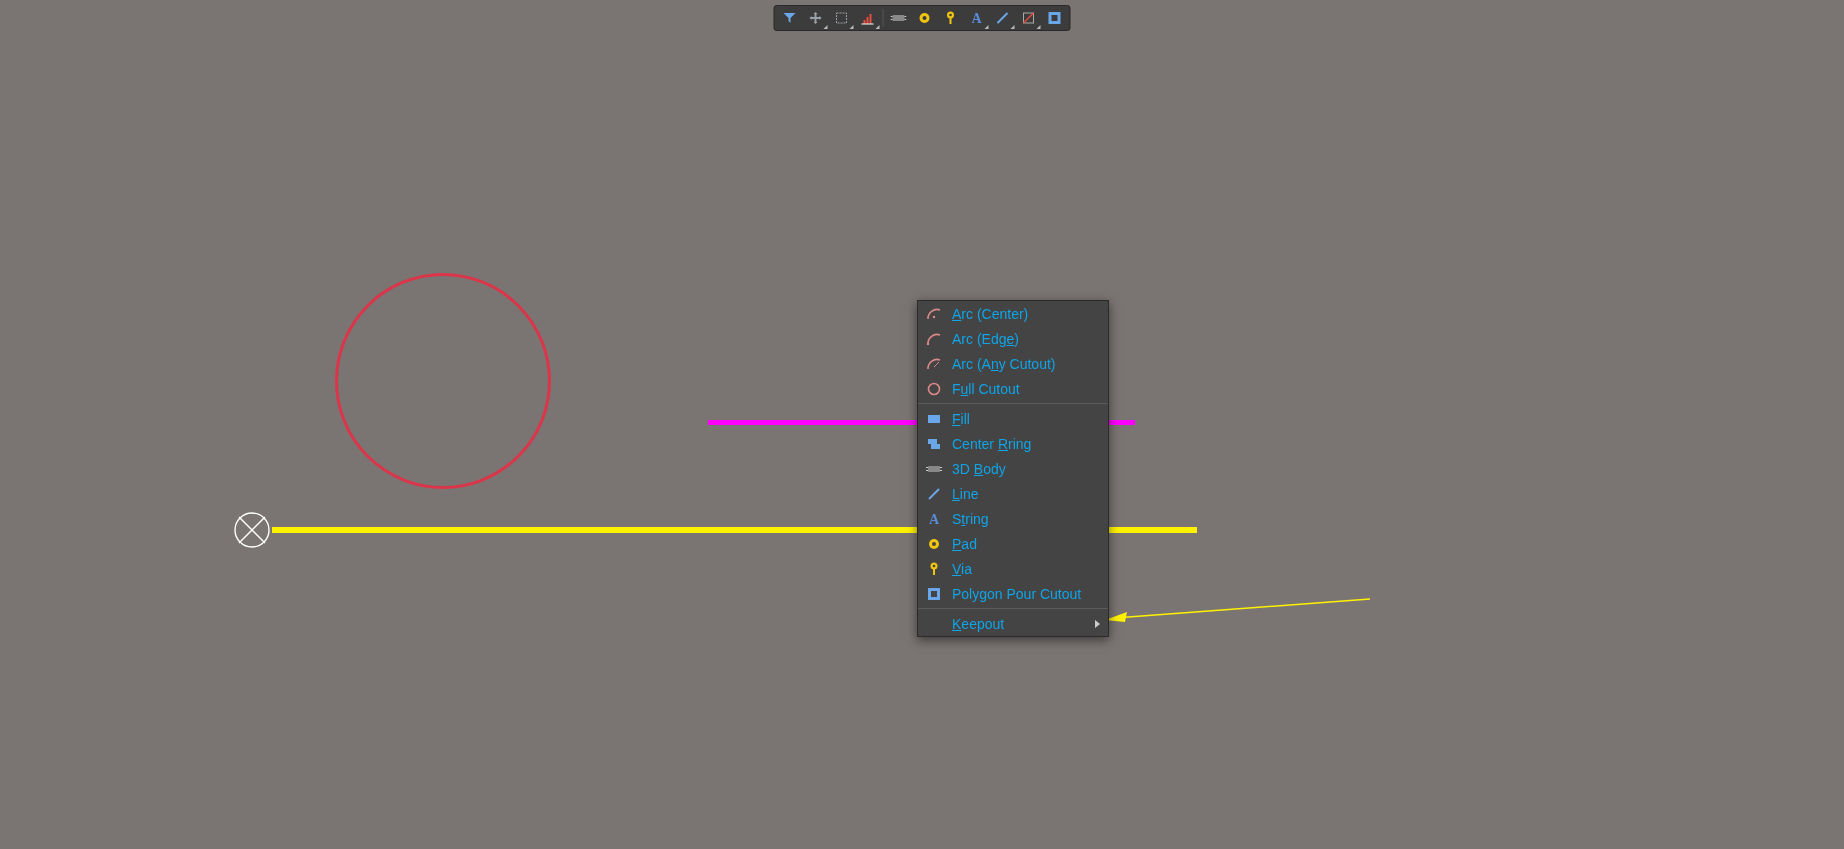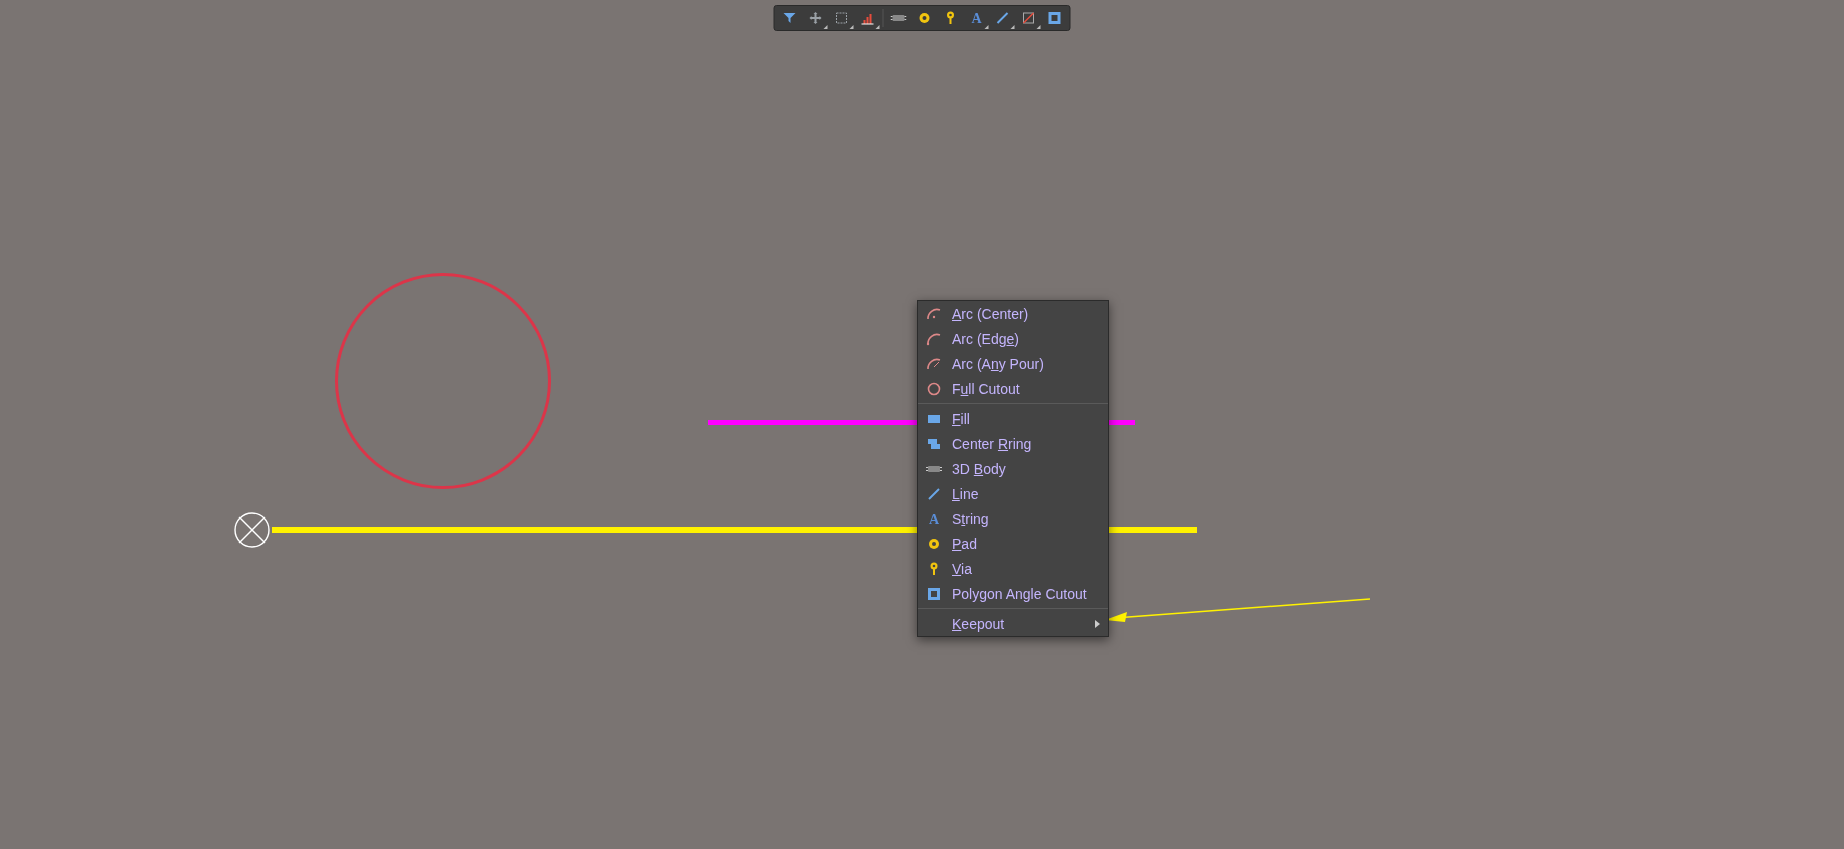--- a/index.html
+++ b/index.html
@@ -109,21 +109,21 @@
       border: 1px solid #2b2b2b;
       box-shadow: 0 3px 10px rgba(0,0,0,0.5);
     }
     .menu-item {
       display: flex;
       align-items: center;
       height: 25px;
       padding: 0 8px 0 6px;
       cursor: default;
       position: relative;
-      color: #c4b5fd;
+      color: #0ea5e9;
     }
     .menu-icon {
       width: 20px;
       height: 20px;
       margin-right: 8px;
       display: flex;
       align-items: center;
       justify-content: center;
       flex-shrink: 0;
     }
@@ -261,21 +261,21 @@
     </span>
     <span class="menu-label"><span>Arc (Edg</span><u>e</u><span>)</span></span>
   </div>
   <div class="menu-item">
     <span class="menu-icon">
       <svg width="16" height="16" viewBox="0 0 16 16">
           <path d="M2 13 A9 9 0 0 1 14 4" fill="none" stroke="#d88" stroke-width="1.6"></path>
           <line x1="8" y1="11" x2="13" y2="6" stroke="#d88" stroke-width="1"></line>
         </svg>
     </span>
-    <span class="menu-label"><span>Arc (A</span><u>n</u><span>y Pour)</span></span>
+    <span class="menu-label"><span>Arc (A</span><u>n</u><span>y Cutout)</span></span>
   </div>
   <div class="menu-item">
     <span class="menu-icon">
       <svg width="16" height="16" viewBox="0 0 16 16">
           <circle cx="8" cy="8" r="5.5" fill="none" stroke="#d88" stroke-width="1.6"></circle>
         </svg>
     </span>
     <span class="menu-label"><span>F</span><u>u</u><span>ll Cutout</span></span>
   </div>
   <div class="menu-sep"></div>
@@ -343,21 +343,21 @@
     </span>
     <span class="menu-label"><span></span><u>V</u><span>ia</span></span>
   </div>
   <div class="menu-item">
     <span class="menu-icon">
       <svg width="16" height="16" viewBox="0 0 16 16">
           <rect x="2" y="2" width="12" height="12" fill="#6aa7e8"></rect>
           <rect x="5" y="5" width="6" height="6" fill="#444"></rect>
         </svg>
     </span>
-    <span class="menu-label"><span>Polygon Angle Cutout</span><u></u><span></span></span>
+    <span class="menu-label"><span>Polygon Pour Cutout</span><u></u><span></span></span>
   </div>
   <div class="menu-sep"></div>
 
   <div class="menu-item">
     <span class="menu-icon"></span>
     <span class="menu-label"><span></span><u>K</u><span>eepout</span></span>
     <span class="submenu-arrow"></span>
   </div>
 </div>
 

